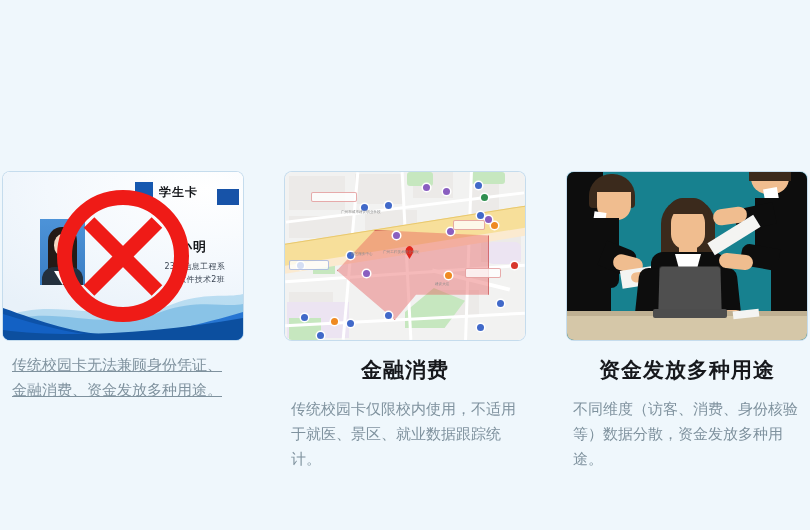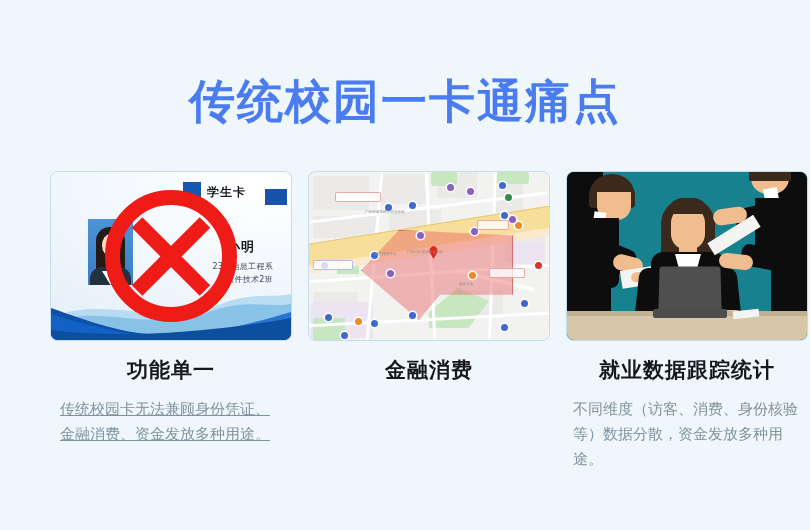--- a/index.html
+++ b/index.html
@@ -20,21 +20,21 @@
     font-weight:bold;
     letter-spacing:2px;
     color:#4a7cf0;
     line-height:1;
     font-family:"DejaVu Sans","Liberation Sans",sans-serif;
   }
 
   
   .cards{
     position:absolute;left:0;top:172px;width:810px;
-    display:flex;justify-content:flex-end;gap:12px;
+    display:flex;justify-content:space-between;gap:12px;
   }
   .col{width:246px;display:flex;flex-direction:column;align-items:center;}
 
   .thumb{
     width:240px;height:168px;
     border-radius:7px;
     overflow:hidden;position:relative;
     background:#fff;
     box-shadow:0 0 0 1px rgba(120,170,210,.35);
   }
@@ -187,21 +187,20 @@
     border-radius:3px 3px 0 0;
     transform:perspective(120px) rotateX(6deg);
   }
   .paper{position:absolute;background:#f4f4f2;}
 </style>
 </head>
 <body>
 
 <div class="page">
 
-  <div class="title">传统校园一卡通痛点</div>
 
   <div class="cards">
 
     <div class="col">
 
       <div class="thumb">
         <div class="sc">
           <div class="sc-bg"></div>
 
           <div class="sc-wave">
@@ -231,21 +230,20 @@
           <div class="sc-line2">软件技术2班</div>
 
           <div class="no-sign">
             <div class="no-ring"></div>
             <div class="no-bar a"></div>
             <div class="no-bar b"></div>
           </div>
         </div>
       </div>
 
-      <div class="card-heading">功能单一</div>
       <div class="card-body">传统校园卡无法兼顾身份凭证、金融消费、资金发放多种用途。</div>
     </div>
 
     <div class="col">
 
       <div class="thumb">
         <div class="map">
 
           <div class="mp-block" style="left:4px;top:4px;width:56px;height:34px;"></div>
           <div class="mp-block" style="left:70px;top:2px;width:48px;height:30px;"></div>
@@ -313,20 +311,21 @@
           <div class="mp-tag" style="left:4px;top:88px;width:38px;border-color:rgba(90,120,200,.45);"></div>
 
           <div class="mp-txt" style="left:56px;top:38px;">广州市城市建设职业学校</div>
           <div class="mp-txt" style="left:98px;top:78px;">广州工程技术职业学院</div>
           <div class="mp-txt" style="left:66px;top:80px;">园区服务中心</div>
           <div class="mp-txt" style="left:150px;top:110px;">建设大道</div>
         </div>
       </div>
 
       <div class="card-heading">金融消费</div>
+      <div class="card-body">传统校园卡仅限校内使用，不适用于就医、景区、就业数据跟踪统计。</div>
     </div>
 
     <div class="col">
 
       <div class="thumb">
         <div class="off">
           <div class="off-wall"></div>
 
           <div class="suit" style="left:-4px;top:0;width:40px;height:140px;"></div>
           <div class="hair" style="left:22px;top:2px;width:46px;height:34px;border-radius:22px 22px 4px 4px;"></div>
@@ -363,18 +362,18 @@
           <div class="suit" style="left:204px;top:88px;width:42px;height:62px;"></div>
 
           <div class="off-desk"></div>
           <div class="off-desk-edge"></div>
           <div class="laptop-screen"></div>
           <div class="laptop-base"></div>
           <div class="paper" style="left:166px;bottom:22px;width:26px;height:8px;transform:rotate(-6deg);"></div>
         </div>
       </div>
 
-      <div class="card-heading">就业数据跟踪统计</div>
+      <div class="card-heading">资金发放多种用途</div>
       <div class="card-body">不同维度（访客、消费、身份核验等）数据分散，资金发放多种用途。</div>
     </div>
 
   </div>
 </div>
 
 </body></html>

